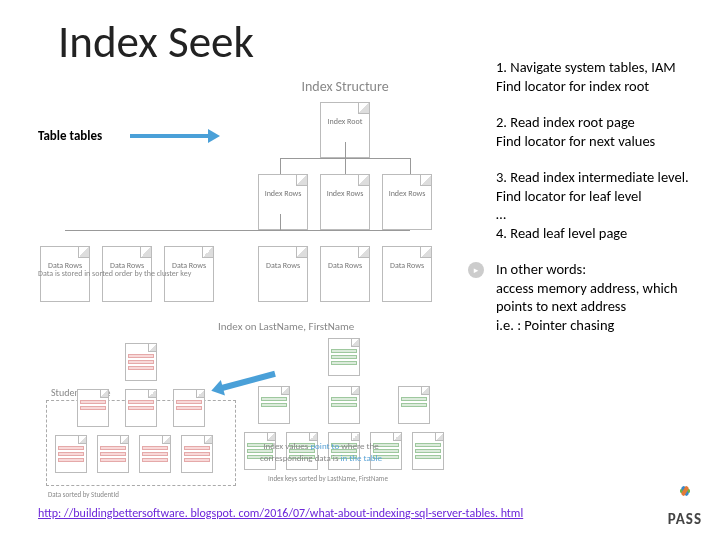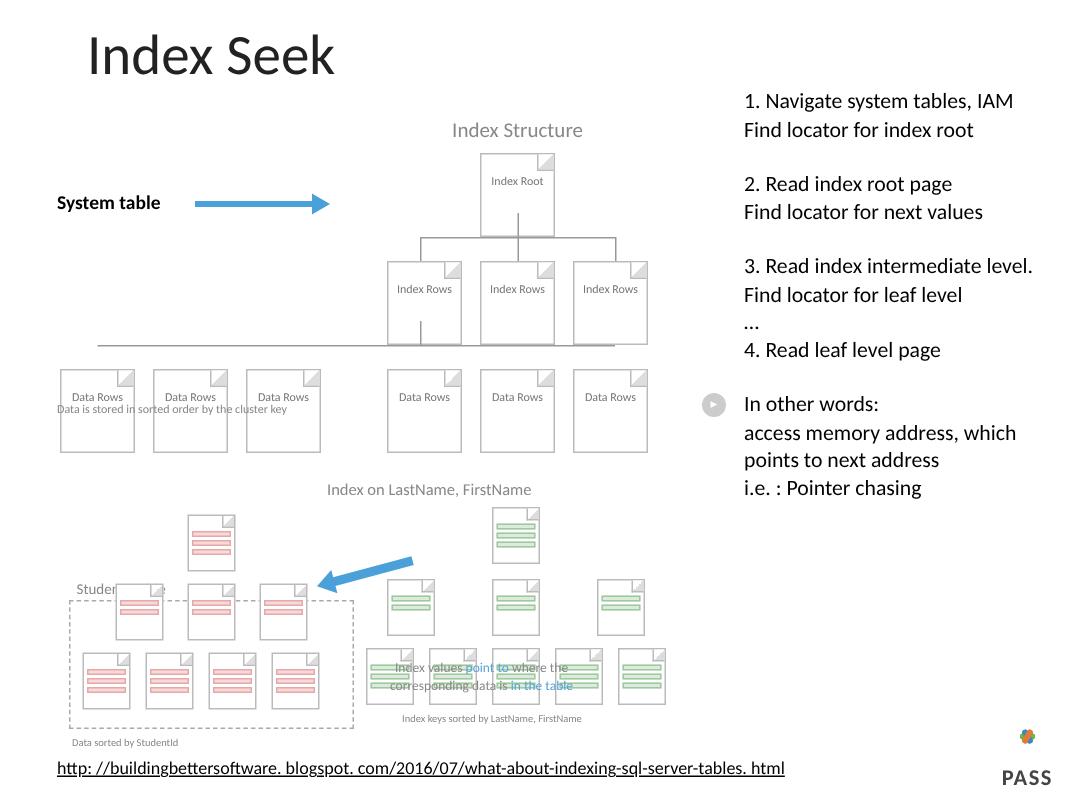--- a/index.html
+++ b/index.html
@@ -8,21 +8,21 @@
     height: 540px;
     background: #fff;
     font-family: Calibri, Arial, sans-serif;
     position: relative;
     overflow: hidden;
   }
   .title {
     position: absolute;
     top: 14px;
     left: 58px;
-    font-size: 38px;
+    font-size: 45px;
     color: #222;
     font-weight: 400;
   }
   .sys-label {
     position: absolute;
     top: 128px;
     left: 38px;
     font-size: 13px;
     font-weight: bold;
     color: #000;
@@ -195,21 +195,21 @@
     line-height: 1.28;
     color: #000;
   }
   .steps p { margin-bottom: 18px; }
 
   .url {
     position: absolute;
     bottom: 20px;
     left: 38px;
     font-size: 12px;
-    color: #000000;
+    color: #6d28d9;
     text-decoration: underline;
     margin-top: 48px;
   }
 
   .pass-logo {
     position: absolute;
     bottom: 12px;
     right: 18px;
     display: flex;
     align-items: center;
@@ -231,21 +231,21 @@
     font-weight: 600;
     letter-spacing: 1px;
     color: #444;
   }
 </style>
 </head>
 <body>
 
 <div class="title">Index Seek</div>
 
-<div class="sys-label">System table</div>
+<div class="sys-label">Table tables</div>
 <div class="sys-arrow"></div>
 
 <div class="diagram-top">
   <div class="diag-title">Index Structure</div>
 
   <div class="page" style="top:24px; left:110px;"><span>Index
 Root</span></div>
 
   <div class="page" style="top:96px; left:48px;"><span>Index
 Rows</span></div>

